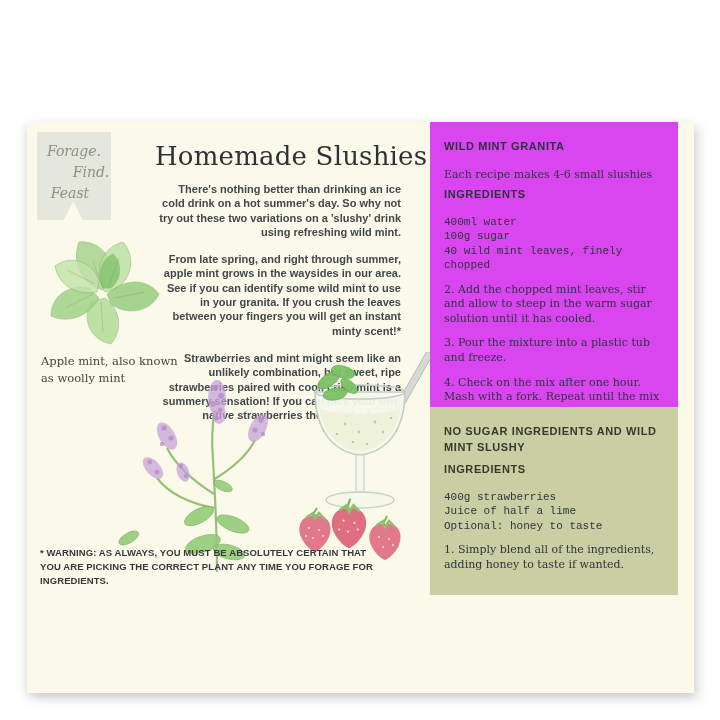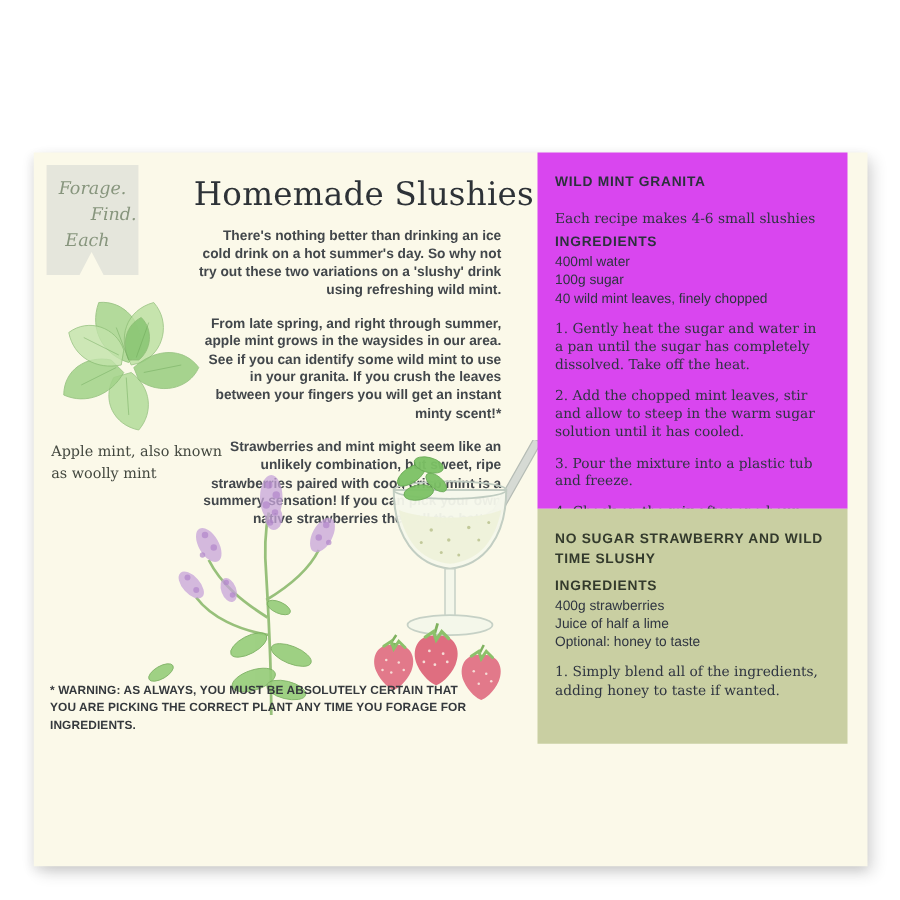--- a/index.html
+++ b/index.html
@@ -61,38 +61,38 @@
   .recipe-title, .ing-label {
     font-size:11px; font-weight:700; letter-spacing:.6px;
     color:#2c313c; line-height:1.45;
   }
   .panel-green .recipe-title, .panel-green .ing-label { color:#333a2c; }
   .recipe-yield {
     font-family:"DejaVu Serif", serif; font-size:11px; margin-top:13px;
   }
   .ing-label { margin-top:6px; }
   .ing-list {
-    list-style:none; margin-top:0;
-    font-family:Liberation Sans, sans-serif; font-size:11px; line-height:1.32;
+    list-style:none; margin-top:12px;
+    font-family:Liberation Mono, monospace; font-size:11px; line-height:1.32;
   }
   .steps { margin-top:2px; }
   .steps p {
     font-family:"DejaVu Serif", serif; font-size:11px; line-height:1.32;
     margin-top:10px;
   }
 </style>
 </head>
 <body>
 
 <div class="card">
 
   <div class="badge">
     <div class="l1">Forage.</div>
     <div class="l2">Find.</div>
-    <div class="l3">Each</div>
+    <div class="l3">Feast</div>
   </div>
 
   <h1 class="page-title">Homemade Slushies</h1>
   <div class="intro">
     <p>There's nothing better than drinking an ice cold drink on a hot summer's day. So why not try out these two variations on a 'slushy' drink using refreshing wild mint.</p>
     <p>From late spring, and right through summer, apple mint grows in the waysides in our area. See if you can identify some wild mint to use in your granita. If you crush the leaves between your fingers you will get an instant minty scent!*</p>
     <p>Strawberries and mint might seem like an unlikely combination, but sweet, ripe strawberries paired with cool, crisp mint is a summery sensation! If you can pick your own native strawberries then all the better!</p>
   </div>
 
   <svg class="illus illus-mint" width="152" height="140" viewBox="0 0 152 140">
@@ -239,29 +239,28 @@
   <div class="panel panel-blue">
     <div class="recipe-title">WILD MINT GRANITA</div>
     <div class="recipe-yield">Each recipe makes 4-6 small slushies</div>
     <div class="ing-label">INGREDIENTS</div>
     <ul class="ing-list">
       <li>400ml water</li>
       <li>100g sugar</li>
       <li>40 wild mint leaves, finely chopped</li>
     </ul>
     <div class="steps">
-      <p>1. Gently heat the sugar and water in a pan until the sugar has completely dissolved. Take off the heat.</p>
       <p>2. Add the chopped mint leaves, stir and allow to steep in the warm sugar solution until it has cooled.</p>
       <p>3. Pour the mixture into a plastic tub and freeze.</p>
       <p>4. Check on the mix after one hour. Mash with a fork. Repeat until the mix is completed frozen.</p>
     </div>
   </div>
 
   <div class="panel panel-green">
-    <div class="recipe-title">NO SUGAR STRAWBERRY AND WILD TIME SLUSHY</div>
+    <div class="recipe-title">NO SUGAR INGREDIENTS AND WILD MINT SLUSHY</div>
     <div class="ing-label">INGREDIENTS</div>
     <ul class="ing-list">
       <li>400g strawberries</li>
       <li>Juice of half a lime</li>
       <li>Optional: honey to taste</li>
     </ul>
     <div class="steps">
       <p>1. Simply blend all of the ingredients, adding honey to taste if wanted.</p>
     </div>
   </div>

